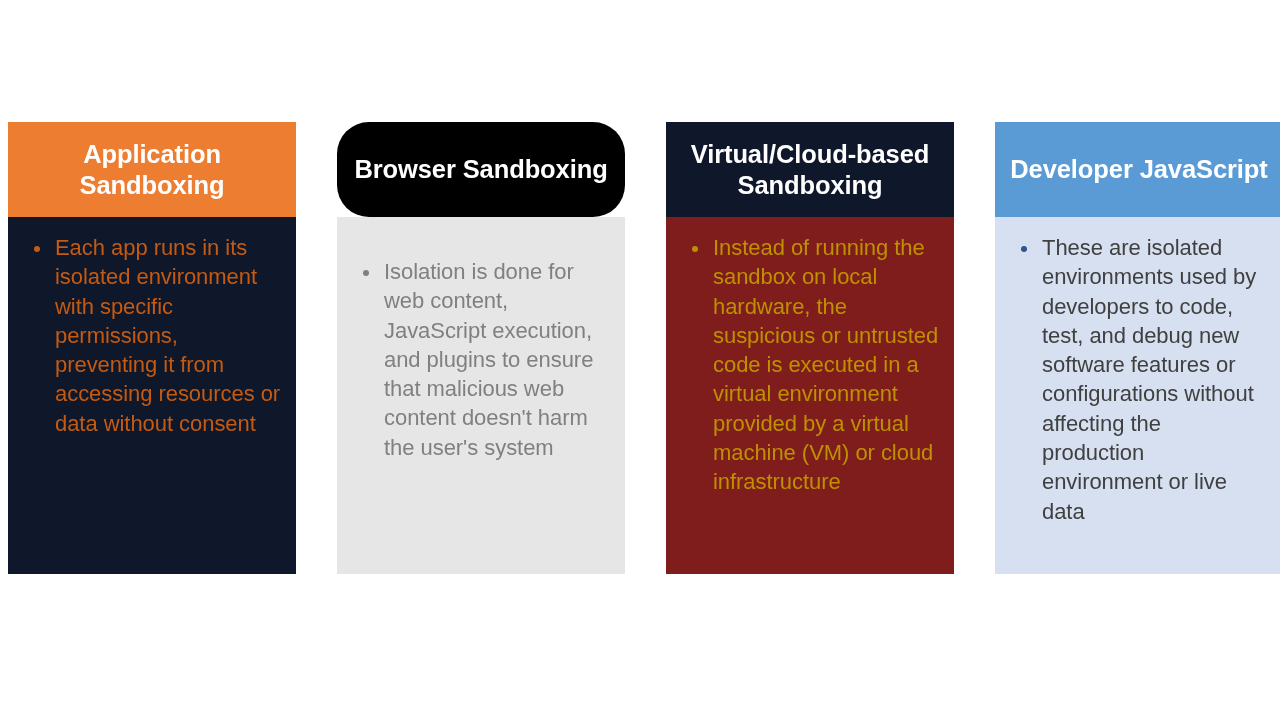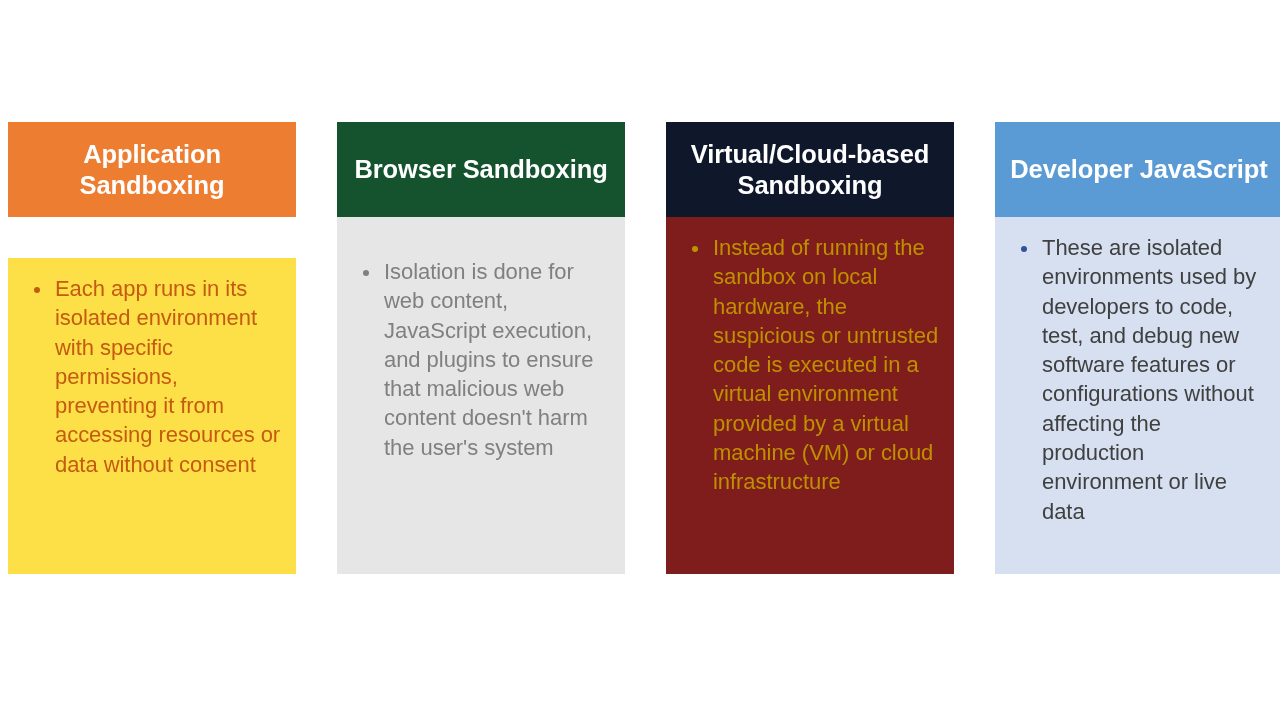--- a/index.html
+++ b/index.html
@@ -85,26 +85,26 @@
     position: absolute;
     left: 12px;
     top: 12.5px;
     width: 6px;
     height: 6px;
     border-radius: 50%;
   }
 
   
   .card-1 .card-header { background: #ED7D31; }
-  .card-1 .card-body   { background: #fde047; margin-top: 41px; }
+  .card-1 .card-body   { background: #0f172a; }
   .card-1 .bullet-item { color: #C55A11; }
   .card-1 .bullet-marker { background: #C55A11; }
 
   
-  .card-2 .card-header { background: #14532d; }
+  .card-2 .card-header { background: #000000; border-radius: 32px; }
   .card-2 .card-body   { background: #E6E6E6; }
   .card-2 .bullet-item { color: #808080; margin-top: 24px; }
   .card-2 .bullet-marker { background: #808080; }
 
   
   .card-3 .card-header { background: #0f172a; }
   .card-3 .card-body   { background: #7f1d1d; }
   .card-3 .bullet-item { color: #BF9000; }
   .card-3 .bullet-marker { background: #BF9000; }
 

